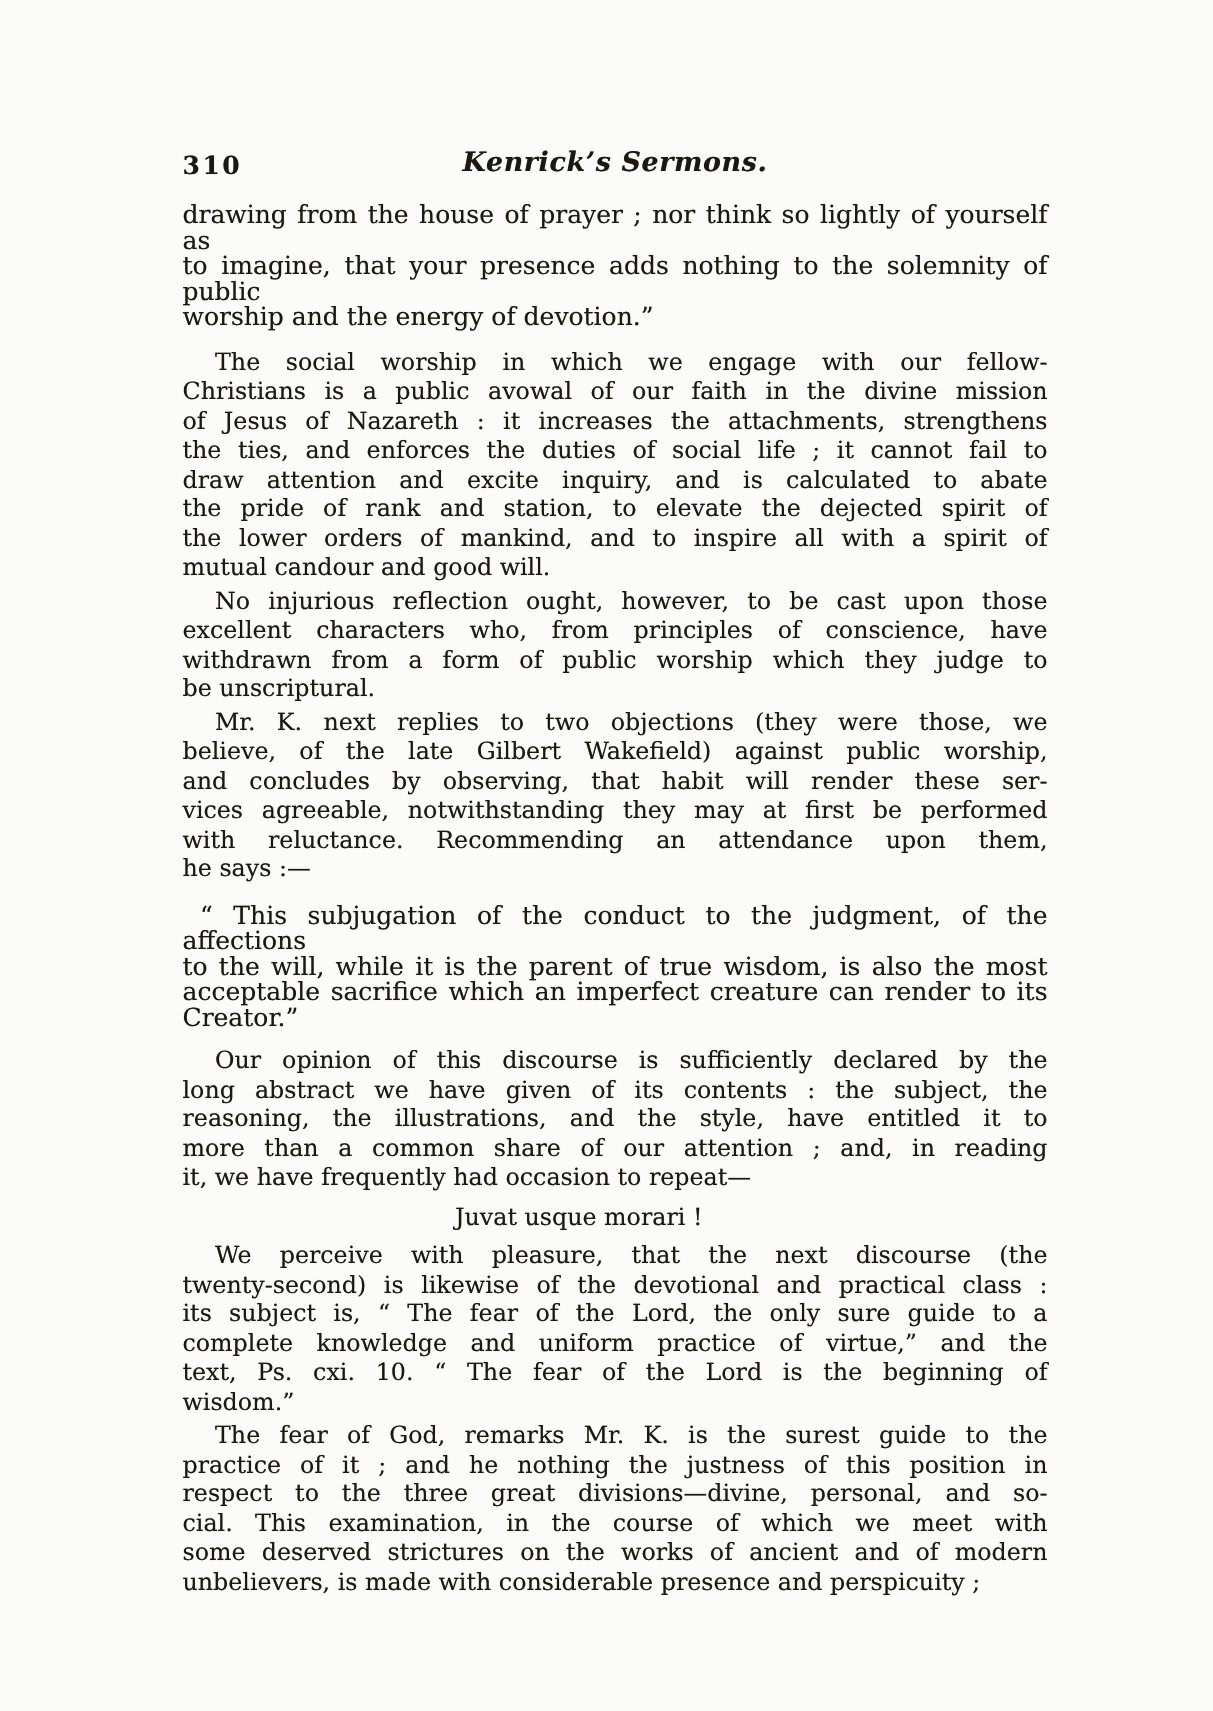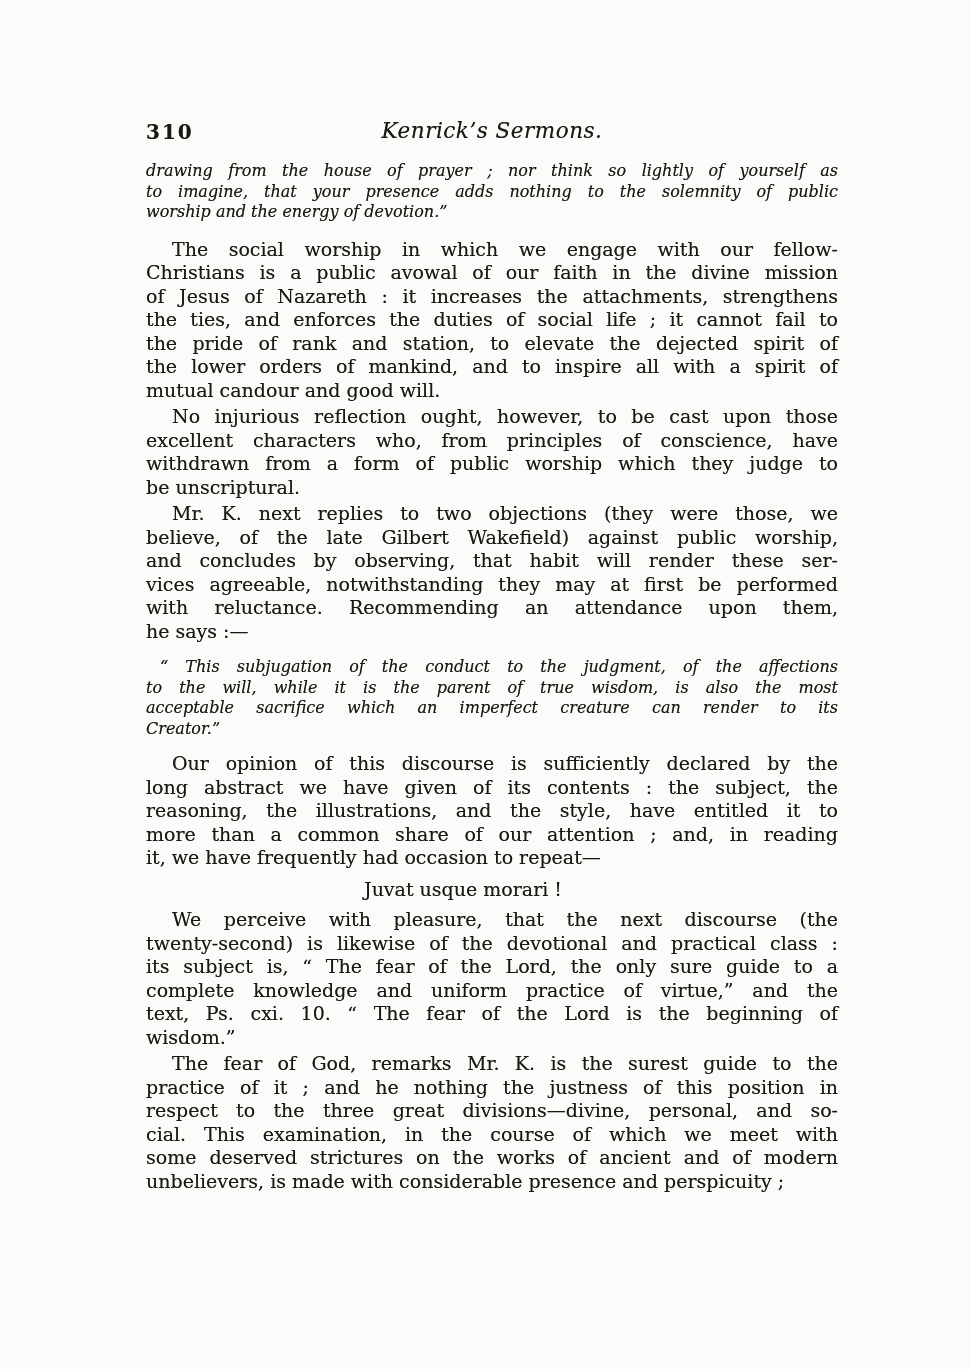--- a/index.html
+++ b/index.html
@@ -36,44 +36,43 @@
     font-weight: bold;
     letter-spacing: 2px;
   }
   .running-title {
     position: absolute;
     left: 50%;
     top: 0;
     transform: translateX(-50%);
     font-size: 21.5px;
     font-style: italic;
-    font-weight: normal;
+    font-weight: bold;
     letter-spacing: 0.5px;
     white-space: nowrap;
   }
   
   #content {
     width: 692px;
   }
   .line {
     text-align: justify;
     text-align-last: justify;
     white-space: normal;
   }
   .line.last {
     text-align-last: left;
   }
   .block.paragraph .line {
     font-size: 19px;
     line-height: 23.5px;
   }
   .block.quote .line {
-    font-size: 16px;
+    font-size: 20px;
     line-height: 20.5px;
-    font-style: italic;
   }
   .block.paragraph .line.first-indent {
     text-indent: 26px;
   }
   .block.quote .line.first-indent {
     text-indent: 14px;
   }
   .block.quote.top-quote {
     margin-bottom: 15px;
   }
@@ -106,20 +105,21 @@
       <div class="block quote top-quote">
         <div class="line">drawing from the house of prayer ; nor think so lightly of yourself as</div>
         <div class="line">to imagine, that your presence adds nothing to the solemnity of public</div>
         <div class="line last">worship and the energy of devotion.”</div>
       </div>
       <div class="block paragraph">
         <div class="line first-indent">The social worship in which we engage with our fellow-</div>
         <div class="line">Christians is a public avowal of our faith in the divine mission</div>
         <div class="line">of Jesus of Nazareth : it increases the attachments, strengthens</div>
         <div class="line">the ties, and enforces the duties of social life ; it cannot fail to</div>
+        <div class="line">draw attention and excite inquiry, and is calculated to abate</div>
         <div class="line">the pride of rank and station, to elevate the dejected spirit of</div>
         <div class="line">the lower orders of mankind, and to inspire all with a spirit of</div>
         <div class="line last">mutual candour and good will.</div>
       </div>
       <div class="block paragraph">
         <div class="line first-indent">No injurious reflection ought, however, to be cast upon those</div>
         <div class="line">excellent characters who, from principles of conscience, have</div>
         <div class="line">withdrawn from a form of public worship which they judge to</div>
         <div class="line last">be unscriptural.</div>
       </div>

